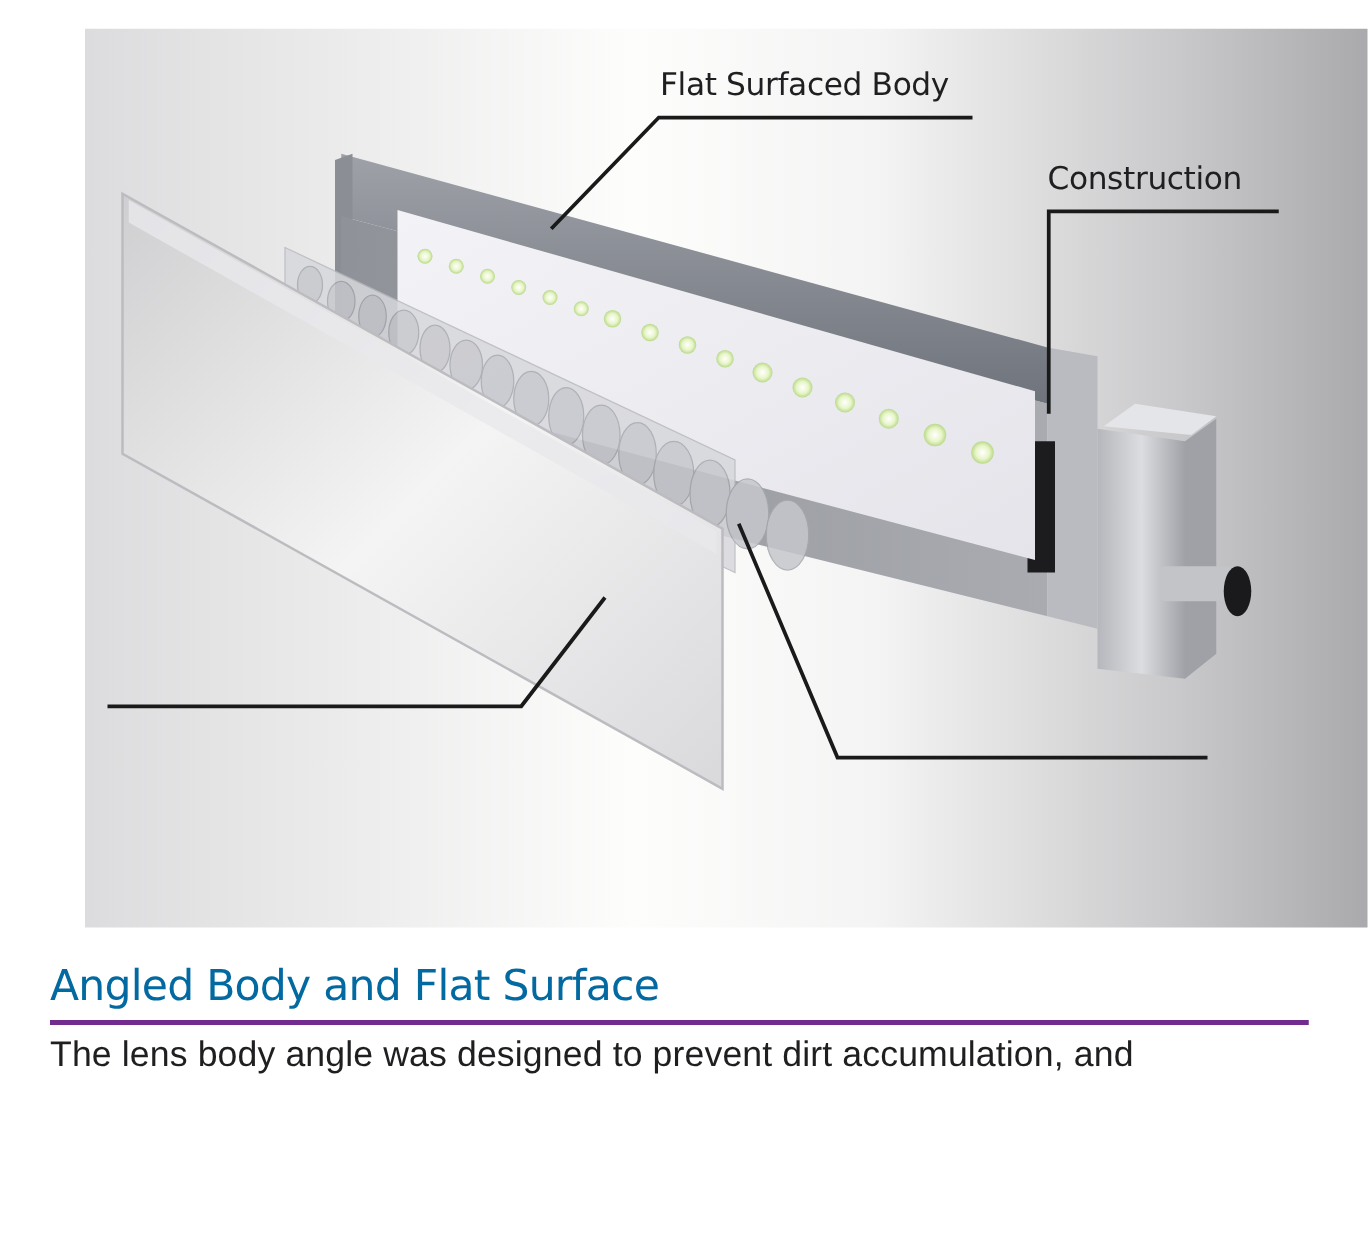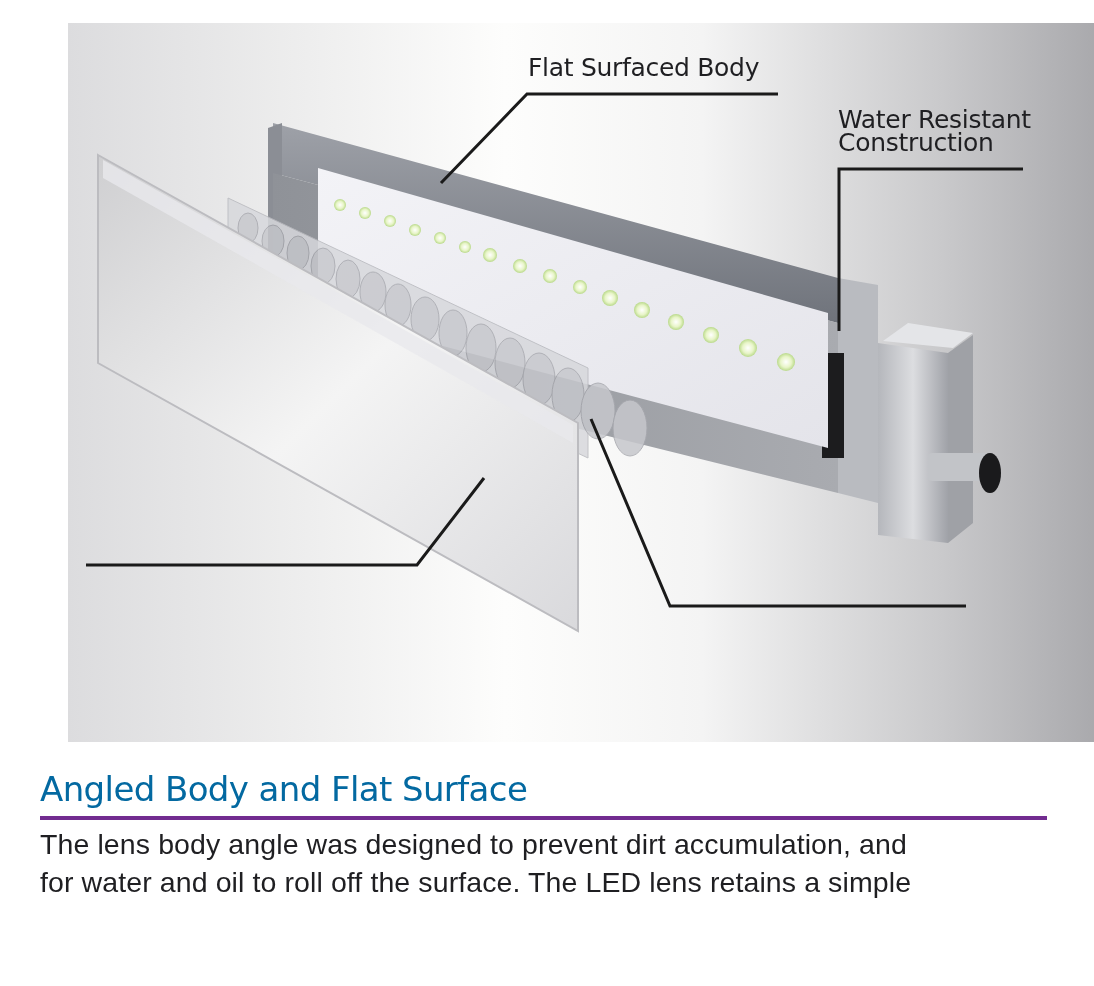--- a/index.html
+++ b/index.html
@@ -117,23 +117,21 @@
   </svg>
 
   <svg class="leaders" width="1007" height="719" viewBox="0 0 1007 719">
     <polyline points="373,160 459,71 710,71" fill="none" stroke="#1a1a1a" stroke-width="3"></polyline>
     <polyline points="955,146 771,146 771,308" fill="none" stroke="#1a1a1a" stroke-width="3"></polyline>
     <polyline points="18,542 349,542 416,455" fill="none" stroke="#1a1a1a" stroke-width="3"></polyline>
     <polyline points="523,396 602,583 898,583" fill="none" stroke="#1a1a1a" stroke-width="3"></polyline>
   </svg>
 
   <div class="callout" style="left:460px; top:31px;">Flat Surfaced Body</div>
-  <div class="callout" style="left:770px; top:83px;">Water Resistant</div>
   <div class="callout" style="left:770px; top:106px;">Construction</div>
 </div>
 
 <div class="heading">Angled Body and Flat Surface</div>
 <div class="rule"></div>
 
 <div class="body-text">
   <span>The lens body angle was designed to prevent dirt accumulation, and</span>
-  <span>for water and oil to roll off the surface.  The LED lens retains a simple</span>
 </div>
 
 </body></html>

